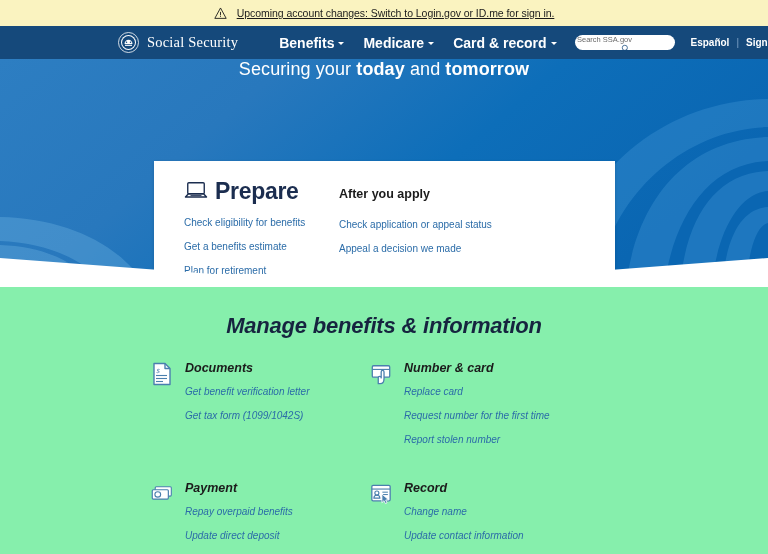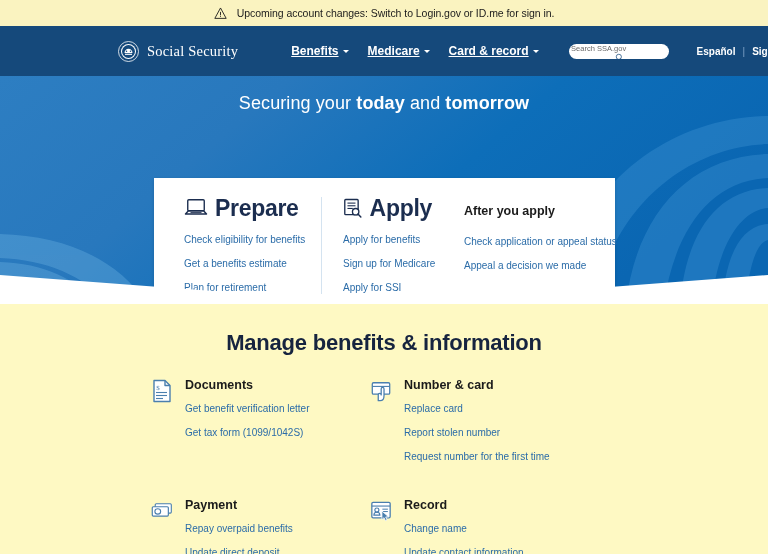--- a/index.html
+++ b/index.html
@@ -22,35 +22,35 @@
     gap: 10px;
     position: relative;
   }
   .alert-banner .warn-icon {
     width: 13px; height: 13px;
     display: block;
   }
   .alert-link {
     font-size: 10.5px;
     color: #1b1b1b;
+    text-decoration: underline;
     letter-spacing: -0.05px;
     cursor: pointer;
     white-space: nowrap;
   }
 
   
   .navbar {
-    height: 50px;
+    height: 33px;
     background: #15497B;
     display: flex;
     align-items: center;
     padding: 0 0 0 118px;
     position: relative;
     z-index: 12;
-    gap: 12px;
   }
   .brand {
     display: flex;
     align-items: center;
     gap: 8px;
     cursor: pointer;
   }
   .brand-seal { width: 21px; height: 21px; display:block; }
   .brand-name {
     color: #ffffff;
@@ -60,28 +60,27 @@
     white-space: nowrap;
   }
   .nav-links {
     display: flex;
     align-items: center;
     gap: 19px;
     margin-left: 41px;
   }
   .nav-link {
     color: #ffffff;
-    font-size: 12px;
+    font-size: 14px;
     font-weight: bold;
     display: flex;
     align-items: center;
     gap: 4px;
     cursor: pointer;
     white-space: nowrap;
-    text-decoration: underline;
   }
   .caret {
     width: 0; height: 0;
     border-left: 3px solid transparent;
     border-right: 3px solid transparent;
     border-top: 3.5px solid #ffffff;
     display: inline-block;
     margin-top: 1px;
   }
   .search-box {
@@ -137,21 +136,20 @@
     height: 100%;
     display: block;
   }
   .hero-title {
     position: relative;
     z-index: 3;
     text-align: center;
     color: #ffffff;
     font-size: 18px;
     font-weight: 300;
-    padding-top: 17px;
     letter-spacing: 0.1px;
   }
   .hero-title b { font-weight: bold; }
 
   
   .card {
     position: absolute;
     left: 154px;
     top: 102px;
     width: 461px;
@@ -203,22 +201,23 @@
     color: #2b6ca8;
     text-decoration: none;
     margin-bottom: 13px;
     cursor: pointer;
     white-space: nowrap;
   }
 
   
   .manage {
     position: relative;
-    background: #fef9c3;
+    background: #86efac;
     padding-top: 26px;
+    font-style: italic;
   }
   .section-title {
     text-align: center;
     font-size: 22px;
     font-weight: bold;
     color: #16243f;
     letter-spacing: -0.2px;
   }
   .grid {
     width: 466px;
@@ -347,36 +346,20 @@
           <path d="M1.5 18.5 L24.5 18.5 L21.5 15.2 L4.5 15.2 Z" fill="none" stroke="#1b2d4f" stroke-width="1.5" stroke-linejoin="round"></path>
           <line x1="7" y1="17" x2="19" y2="17" stroke="#1b2d4f" stroke-width="1"></line>
         </svg>
         <span class="big">Prepare</span>
       </div>
       <a class="card-link">Check eligibility for benefits</a>
       <a class="card-link">Get a benefits estimate</a>
       <a class="card-link">Plan for retirement</a>
     </div>
 
-    <div class="card-col col2">
-      <div class="col-head">
-        <svg width="20" height="22" viewBox="0 0 22 24">
-          <rect x="2" y="2.5" width="15" height="17" rx="1" fill="none" stroke="#1b2d4f" stroke-width="1.5"></rect>
-          <line x1="5" y1="6.5" x2="14" y2="6.5" stroke="#1b2d4f" stroke-width="1.2"></line>
-          <line x1="5" y1="9.5" x2="14" y2="9.5" stroke="#1b2d4f" stroke-width="1.2"></line>
-          <line x1="5" y1="12.5" x2="11" y2="12.5" stroke="#1b2d4f" stroke-width="1.2"></line>
-          <circle cx="14.2" cy="16.2" r="3.6" fill="#ffffff" stroke="#1b2d4f" stroke-width="1.5"></circle>
-          <line x1="16.8" y1="18.8" x2="20" y2="22" stroke="#1b2d4f" stroke-width="1.7" stroke-linecap="round"></line>
-        </svg>
-        <span class="big">Apply</span>
-      </div>
-      <a class="card-link">Apply for benefits</a>
-      <a class="card-link">Sign up for Medicare</a>
-      <a class="card-link">Apply for SSI</a>
-    </div>
 
     <div class="card-col col3">
       <div class="col-head-plain">After you apply</div>
       <a class="card-link">Check application or appeal status</a>
       <a class="card-link">Appeal a decision we made</a>
     </div>
   </div>
 
   <svg style="position:absolute;left:0;bottom:-1px;width:100%;height:34px;display:block;z-index:5" viewBox="0 0 768 34" preserveAspectRatio="none">
     <path d="M0 4 L384 33 L768 4 L768 34 L0 34 Z" fill="#ffffff"></path>
@@ -406,22 +389,22 @@
 
     <div class="topic">
       <svg class="topic-icon" viewBox="0 0 24 24">
         <rect x="2.5" y="3" width="19" height="12.5" rx="1.4" fill="#ffffff" stroke="#4a7fae" stroke-width="1.4"></rect>
         <line x1="2.5" y1="7" x2="21.5" y2="7" stroke="#4a7fae" stroke-width="1.2"></line>
         <path d="M9 22.5 v-6.2 c0-1 .7-1.8 1.6-1.8 .9 0 1.6 .8 1.6 1.8 v-6.6 c0-1 .7-1.7 1.5-1.7 .9 0 1.6 .8 1.6 1.7 v7.1 c0 3.2-1.6 5.7-4.2 5.7 z" fill="#ffffff" stroke="#4a7fae" stroke-width="1.4" stroke-linejoin="round"></path>
       </svg>
       <div class="topic-body">
         <div class="topic-title">Number &amp; card</div>
         <a class="topic-link">Replace card</a>
+        <a class="topic-link">Request number for the first time</a>
         <a class="topic-link">Report stolen number</a>
-        <a class="topic-link">Request number for the first time</a>
       </div>
     </div>
 
     <div class="topic">
       <svg class="topic-icon" viewBox="0 0 26 22">
         <rect x="5" y="2.5" width="19" height="11" rx="1.2" fill="#ffffff" stroke="#4a7fae" stroke-width="1.3"></rect>
         <rect x="1.5" y="6" width="19" height="11" rx="1.2" fill="#ffffff" stroke="#4a7fae" stroke-width="1.4"></rect>
         <ellipse cx="8" cy="11.5" rx="3.4" ry="3.2" fill="#ffffff" stroke="#4a7fae" stroke-width="1.3"></ellipse>
       </svg>
       <div class="topic-body">

